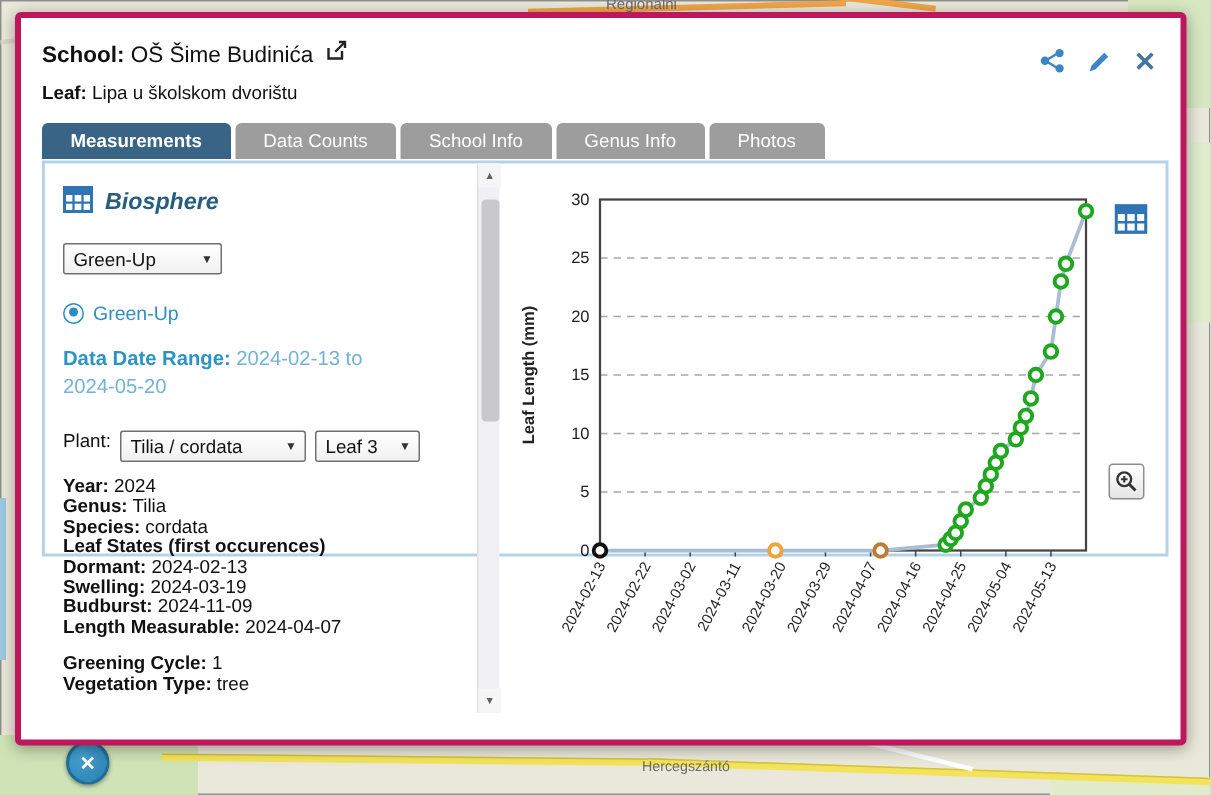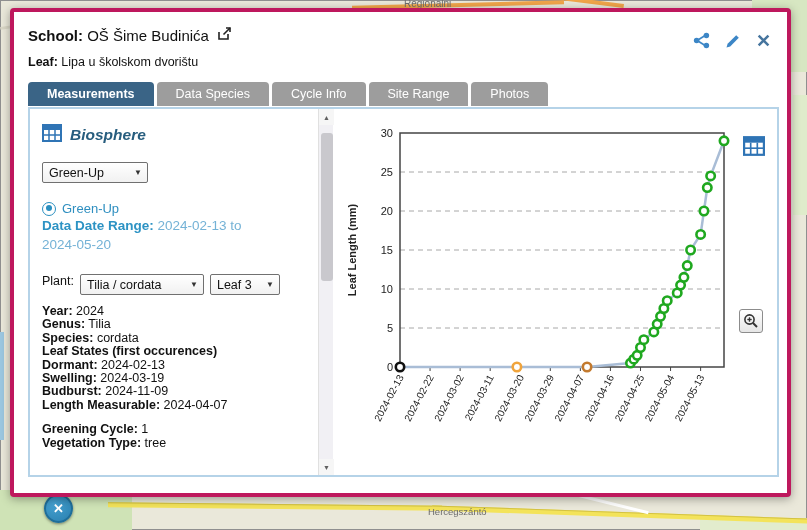--- a/index.html
+++ b/index.html
@@ -40,37 +40,37 @@
   .hdr-icons .icon-btn { cursor:pointer; line-height:0; }
   .close-x { color:#46759e; font-size:18px; font-weight:bold; line-height:16px; cursor:pointer; }
 
   
   .tabs { position:absolute; left:14px; top:70px; display:flex; gap:3px; }
   .tab { height:24px; padding:0 19px; display:flex; align-items:center; color:#fff;
          font-size:12.5px; background:#9d9d9d; border-radius:4px 4px 0 0; cursor:pointer; white-space:nowrap; }
   .tab.active { background:#3a6486; font-weight:bold; }
 
   
-  .content { position:absolute; left:14px; top:95px; width:751px; height:370px;
+  .content { position:absolute; left:14px; top:95px; width:751px; height:264px;
              border:2px solid #b5d3e8; background:#fff; }
 
   
   .panel { position:absolute; left:12px; top:0; width:272px; height:366px; overflow:hidden; font-size:12.5px; color:#111; }
   .proto-head { margin-top:14px; display:flex; align-items:center; gap:8px; }
   .proto-title { font-size:15.5px; font-weight:bold; font-style:italic; color:#275d7e; }
   .sel { display:inline-flex; align-items:center; justify-content:space-between; border:1px solid #707070;
          background:linear-gradient(#ffffff,#f1f1f1); height:21px; padding:0 5px 0 6px; font-size:12.5px;
          border-radius:2px; cursor:pointer; }
   .sel .arr { font-size:8px; color:#333; margin-left:7px; }
   .sel-protocol { margin-top:16px; width:106px; }
   .radio-row { margin-top:18px; display:flex; align-items:center; gap:6px; }
   .radio { width:14px; height:14px; border-radius:50%; border:1.5px solid #2a8fc0; background:#fff; position:relative; cursor:pointer; flex:none; }
   .radio::after { content:''; position:absolute; left:2.5px; top:2.5px; width:6px; height:6px; border-radius:50%; background:#2a8fc0; }
   .radio-lbl { color:#2f8fc0; font-size:13px; }
-  .daterange { width:232px; font-size:13.5px; line-height:19px; }
+  .daterange { margin-top:13px; width:232px; font-size:13.5px; line-height:19px; }
   .dr-label { color:#2d93c4; font-weight:bold; }
   .dr-value { color:#74b2d6; }
   .plant-row { margin-top:20px; display:flex; align-items:flex-start; gap:6px; }
   .plant-lbl { font-size:12.5px; }
   .sel-plant { width:124px; }
   .sel-leaf { width:70px; }
   .grp { margin-top:10px; }
   .grp.states { margin-top:0; }
   .grp.extra { margin-top:11px; }
   .inforow { line-height:13.4px; }
@@ -147,23 +147,23 @@
     <span class="close-x">✕</span>
   </div>
 
   <div class="site">
     <b>Leaf:</b>
     <span>Lipa u školskom dvorištu</span>
   </div>
 
   <div class="tabs">
     <div class="tab active">Measurements</div>
-    <div class="tab">Data Species</div>
-    <div class="tab">Cycle Info</div>
-    <div class="tab">Site Range</div>
+    <div class="tab">Data Counts</div>
+    <div class="tab">School Info</div>
+    <div class="tab">Genus Info</div>
     <div class="tab">Photos</div>
   </div>
 
   <div class="content">
 
     <div class="panel">
       <div class="proto-head">
         <span>
           <svg width="20" height="20" viewBox="0 0 20 20">
             <rect x="1" y="2" width="18" height="16" fill="#fff" stroke="#2f74b5" stroke-width="2"></rect>

